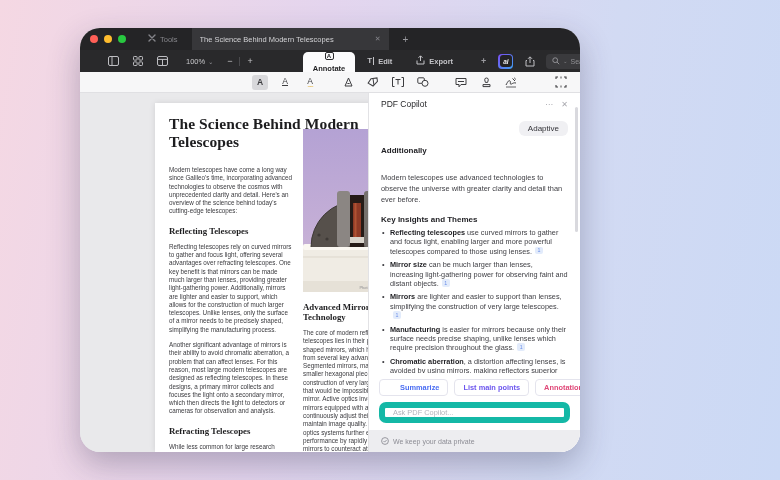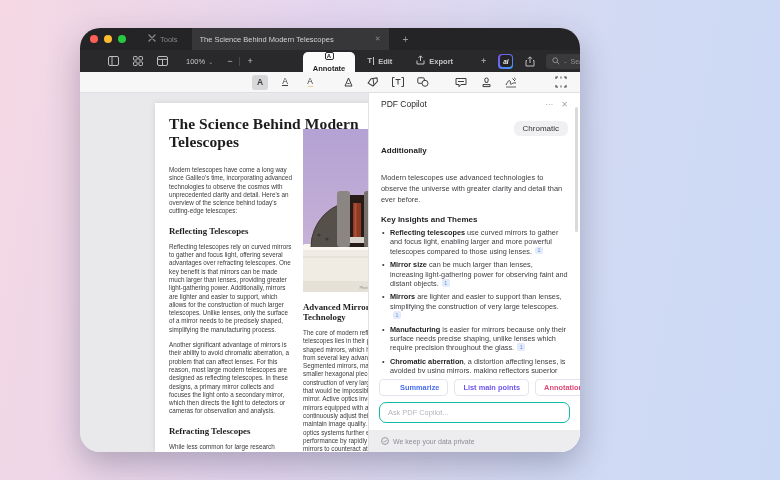--- a/index.html
+++ b/index.html
@@ -88,21 +88,21 @@
   .c-ul { margin-top:4px; }
   .c-li { position:relative; padding-left:9px; font-size:7.3px; line-height:9.4px; color:#3e3e43; margin-top:4px; }
   .c-li::before { content:"•"; position:absolute; left:1px; top:0; color:#3e3e43; }
   .c-li b { color:#1f1f23; }
   .cite { display:inline-block; background:#e2ebfb; color:#6b8fe8; font-size:5.3px; line-height:6.5px;
     padding:0.5px 2.5px; border-radius:2px; margin-left:3px; vertical-align:1.5px; }
   .chips { display:flex; gap:6px; padding:6px 10px 0 10px; white-space:nowrap; overflow:hidden; flex:0 0 auto; }
   .chip { border:1px solid #e4e4ed; border-radius:4px; padding:3px 8px; font-size:7.4px; font-weight:bold;
     background:#fff; flex:0 0 auto; }
   .chip-1 { color:#4a6df2;padding-left:20px; } .chip-2 { color:#6c56ee; } .chip-3 { color:#e04878; }
-  .ask { margin:6px 10px 0 10px; height:21px; border:1px solid #14b8a6; border-radius:7px; padding:0 8px;
+  .ask { margin:6px 10px 0 10px; height:21px; border:6px solid #14b8a6; border-radius:7px; padding:0 8px;
     font-size:7.4px; color:#33333a; outline:none; flex:0 0 auto; background:#fff; font-family:"Liberation Sans",sans-serif; }
   .ask::placeholder { color:#b3b3bb; }
   .panel-foot { margin-top:7px; background:#ededf0; height:22px; display:flex; align-items:center; gap:4px;
     padding:0 12px; flex:0 0 auto; color:#8d8d95; font-size:7px; }
   .pscroll { position:absolute; right:2px; top:14px; width:3px; height:125px; border-radius:2px; background:#d9d9de; }
 </style>
 </head>
 <body>
 
 <div class="window">
@@ -313,21 +313,21 @@
     </div>
 
     <div class="panel">
       <div class="panel-head">
         <span class="panel-title">PDF Copilot</span>
         <span class="panel-ic">⋯</span>
         <span class="panel-ic">✕</span>
       </div>
       <div class="chat">
         <div class="bubble-row">
-          <span class="bubble">Chromatic</span>
+          <span class="bubble">Adaptive</span>
         </div>
         <div class="c-h">Additionally</div>
         <p class="c-p">Modern telescopes use advanced technologies to observe the universe with greater clarity and detail than ever before.</p>
         <div class="c-h">Key Insights and Themes</div>
         <div class="c-ul">
           <div class="c-li"><b>Reflecting telescopes</b><span> use curved mirrors to gather and focus light, enabling larger and more powerful telescopes compared to those using lenses.</span><span class="cite">1</span></div>
           <div class="c-li"><b>Mirror size</b><span> can be much larger than lenses, increasing light-gathering power for observing faint and distant objects.</span><span class="cite">1</span></div>
           <div class="c-li"><b>Mirrors</b><span> are lighter and easier to support than lenses, simplifying the construction of very large telescopes.</span><span class="cite">1</span></div>
           <div class="c-li"><b>Manufacturing</b><span> is easier for mirrors because only their surface needs precise shaping, unlike lenses which require precision throughout the glass.</span><span class="cite">1</span></div>
           <div class="c-li"><b>Chromatic aberration</b><span>, a distortion affecting lenses, is avoided by using mirrors, making reflectors superior for large telescopes.</span><span class="cite">1</span></div>

